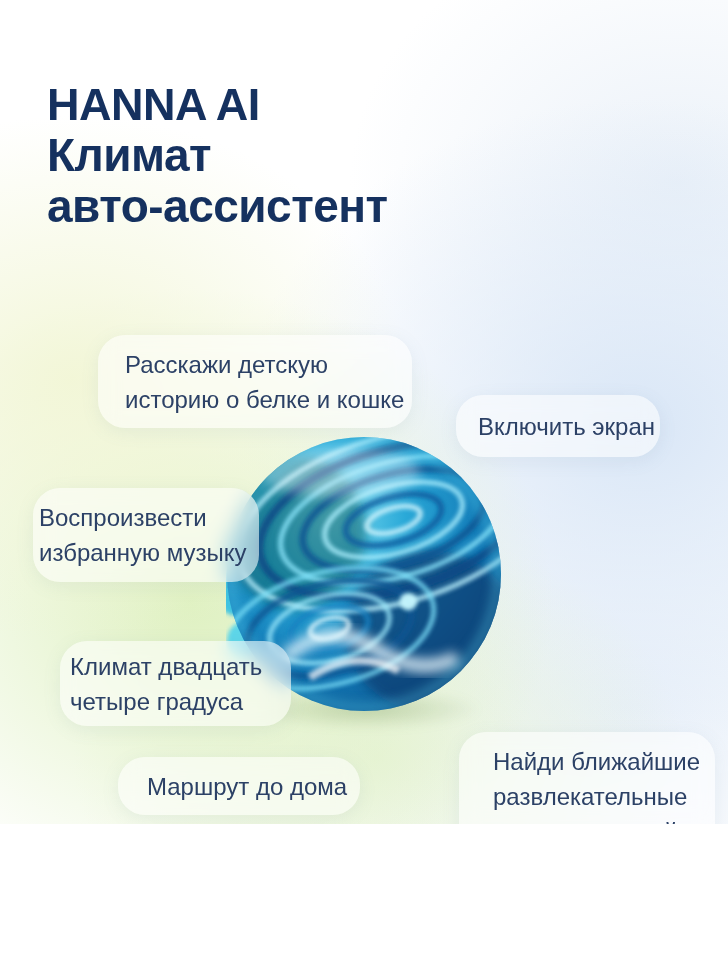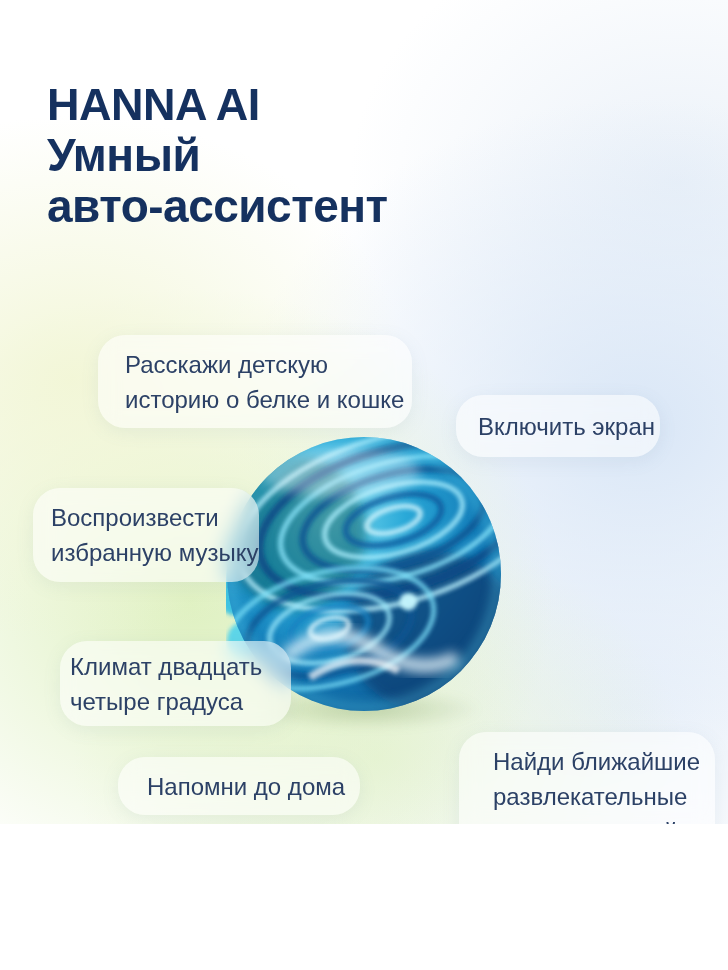--- a/index.html
+++ b/index.html
@@ -57,34 +57,34 @@
     -webkit-backdrop-filter:blur(10px);
     box-sizing:border-box;
   }
   .bubble-text{
     font-size:24px;line-height:35px;
     color:#2c4166;
     white-space:pre-line;
   }
   .b1{left:98px; top:335px;width:314px;height:93px; padding-left:27px;}
   .b2{left:456px;top:395px;width:204px;height:62px; padding-left:22px;}
-  .b3{left:33px; top:488px;width:226px;height:94px; padding-left:18px;}
+  .b3{left:33px; top:488px;width:226px;height:94px; padding-left:6px;}
   .b4{left:478px;top:547px;width:226px;height:126px;padding-left:27px;}
   .b5{left:60px; top:641px;width:231px;height:85px; padding-left:10px;}
   .b6{left:118px;top:757px;width:242px;height:58px; padding-left:29px;}
   .b7{left:412px;top:732px;width:256px;height:128px;padding-left:34px;margin-left:47px;}
 </style>
 </head>
 <body>
 
 <div class="canvas">
 
   <div class="title-block">
     <h1 class="brand">HANNA AI</h1>
-    <h2 class="subtitle">Умный
+    <h2 class="subtitle">Климат
 авто-ассистент</h2>
   </div>
 
   <div class="sphere-shadow"></div>
 
   <div class="sphere">
     <svg viewBox="0 0 280 280" xmlns="http://www.w3.org/2000/svg">
       <defs>
         <radialGradient id="sgBase" cx="38%" cy="30%" r="90%">
           <stop offset="0%" stop-color="#7fdff2"></stop>
@@ -153,21 +153,21 @@
   </div>
   <div class="bubble b3">
     <span class="bubble-text">Воспроизвести
 избранную музыку</span>
   </div>
   <div class="bubble b5">
     <span class="bubble-text">Климат двадцать
 четыре градуса</span>
   </div>
   <div class="bubble b6">
-    <span class="bubble-text">Напомни до дома</span>
+    <span class="bubble-text">Маршрут до дома</span>
   </div>
   <div class="bubble b7">
     <span class="bubble-text">Найди ближайшие
 развлекательные
 места для детей</span>
   </div>
 
 </div>
 
 </body></html>

